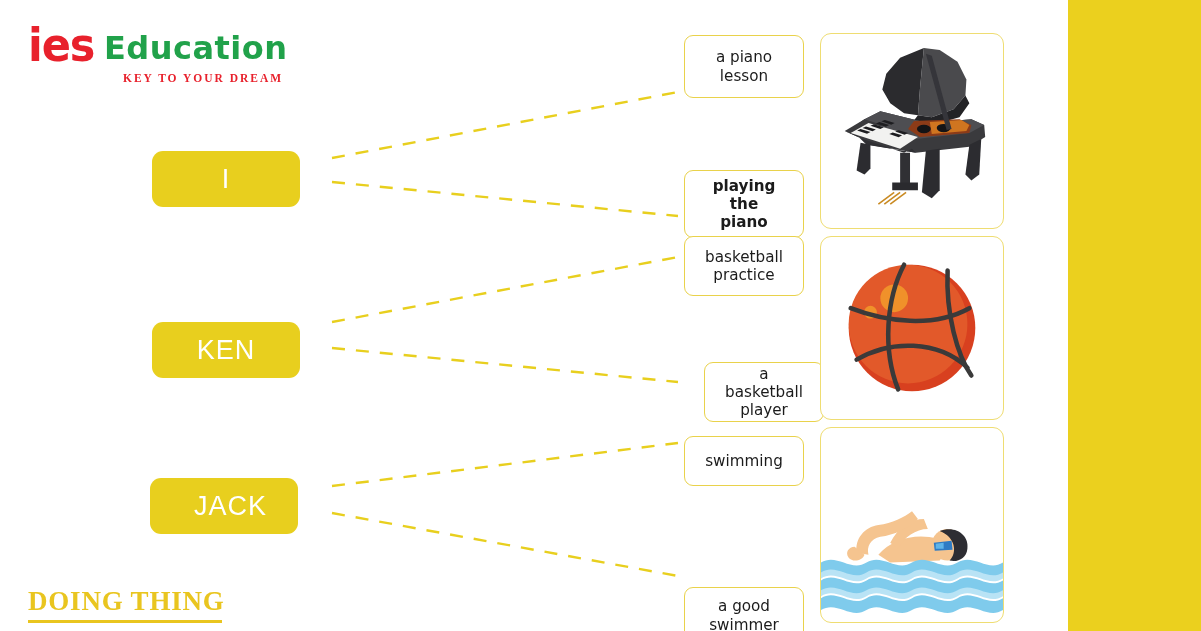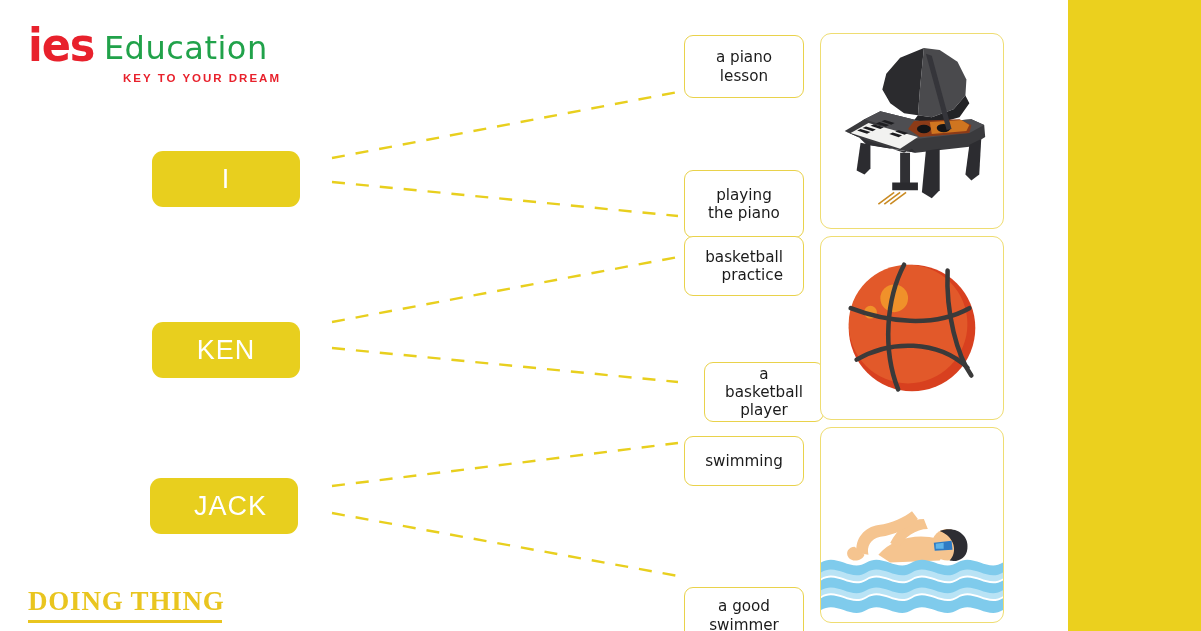--- a/index.html
+++ b/index.html
@@ -32,30 +32,30 @@
     font-size: 46px;
     line-height: 0.92;
     color: #E8212C;
     letter-spacing: -1px;
     font-stretch: condensed;
     transform: scaleX(1.04);
     transform-origin: left bottom;
   }
   .logo-edu {
     font-family: "DejaVu Sans", sans-serif;
-    font-weight: 400;
+    font-weight: 700;
     font-size: 32px;
     line-height: 1;
     color: #21A24A;
     margin-left: 12px;
     margin-bottom: 2px;
     letter-spacing: 0.5px;
   }
   .logo-tag {
-    font-family: Liberation Sans, sans-serif;
+    font-family: Liberation Serif, serif;
     font-size: 11.5px;
     font-weight: 700;
     color: #E8212C;
     letter-spacing: 2.0px;
     margin-top: 6px;
     margin-left: 95px;
   }
 
   
   .chip {
@@ -87,22 +87,22 @@
     align-items: center;
     justify-content: center;
     text-align: center;
     color: #1b1b1b;
     font-family: "DejaVu Sans", sans-serif;
     font-size: 15.2px;
     line-height: 1.2;
     padding: 3px 20px;
   }
   .p1 { top: 35px;  height: 63px; }
-  .p2 { top: 170px; height: 68px; }
-  .p3 { top: 236px; height: 60px; text-align: right; }
+  .p2 { top: 170px; height: 68px; font-weight: bold; }
+  .p3 { top: 236px; height: 60px; }
   .p4 { top: 362px; height: 60px; margin-left: 20px; }
   .p5 { top: 436px; height: 50px; }
   .p6 { top: 587px; height: 57px; }
 
   
   .card {
     position: absolute;
     left: 820px;
     width: 184px;
     border: 1.4px solid #EFDD72;

